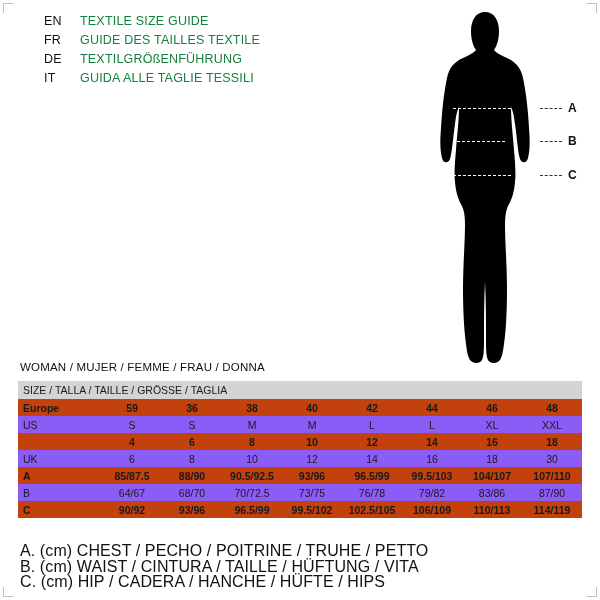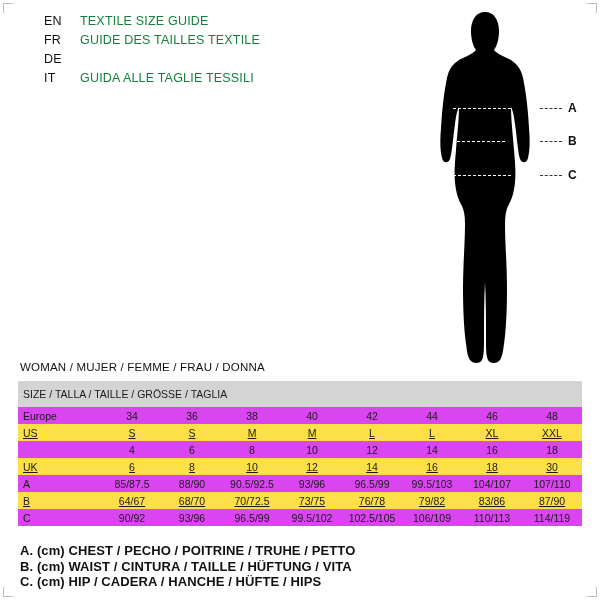--- a/index.html
+++ b/index.html
@@ -110,40 +110,40 @@
   table.size-table td.label {
     text-align: left;
     padding-left: 5px;
   }
   tr.head td {
     background: #d4d4d4;
     font-weight: 400;
     text-align: left;
     padding-left: 5px;
     font-size: 10.5px;
-    height: 26px;
+    height: 18px;
   }
   tr.shade td {
-    background: #fde047;
-    text-decoration: underline;
+    background: #8b5cf6;
   }
   tr.plain td {
-    background: #d946ef;
+    background: #c2410c;
+    font-weight: bold;
   }
 
   
   .notes {
     position: absolute;
     left: 20px;
     top: 543px;
     width: 500px;
   }
   .note {
-    font-size: 13px;
-    font-weight: 700;
+    font-size: 16px;
+    font-weight: 400;
     letter-spacing: .1px;
     color: #111;
     line-height: 15.5px;
   }
 
   
   .corner {
     position: absolute;
     width: 9px;
     height: 9px;
@@ -169,20 +169,21 @@
     <div class="lang-row">
       <span class="lang-code">EN</span>
       <span class="lang-title">TEXTILE SIZE GUIDE</span>
     </div>
     <div class="lang-row">
       <span class="lang-code">FR</span>
       <span class="lang-title">GUIDE DES TAILLES TEXTILE</span>
     </div>
     <div class="lang-row">
       <span class="lang-code">DE</span>
+      <span class="lang-title">TEXTILGRÖßENFÜHRUNG</span>
     </div>
     <div class="lang-row">
       <span class="lang-code">IT</span>
       <span class="lang-title">GUIDA ALLE TAGLIE TESSILI</span>
     </div>
   </div>
 
   <div class="figure-area">
 
     <svg class="silhouette" viewBox="0 0 110 358" aria-hidden="true">
@@ -256,21 +257,21 @@
         <col style="width:60px">
         <col style="width:60px">
       </colgroup>
       <tbody>
         <tr class="head">
           <td colspan="9">SIZE / TALLA / TAILLE / GRÖSSE / TAGLIA</td>
         </tr>
 
         <tr class="plain">
           <td class="label">Europe</td>
-          <td>34</td>
+          <td>59</td>
           <td>36</td>
           <td>38</td>
           <td>40</td>
           <td>42</td>
           <td>44</td>
           <td>46</td>
           <td>48</td>
         </tr>
 
         <tr class="shade">

